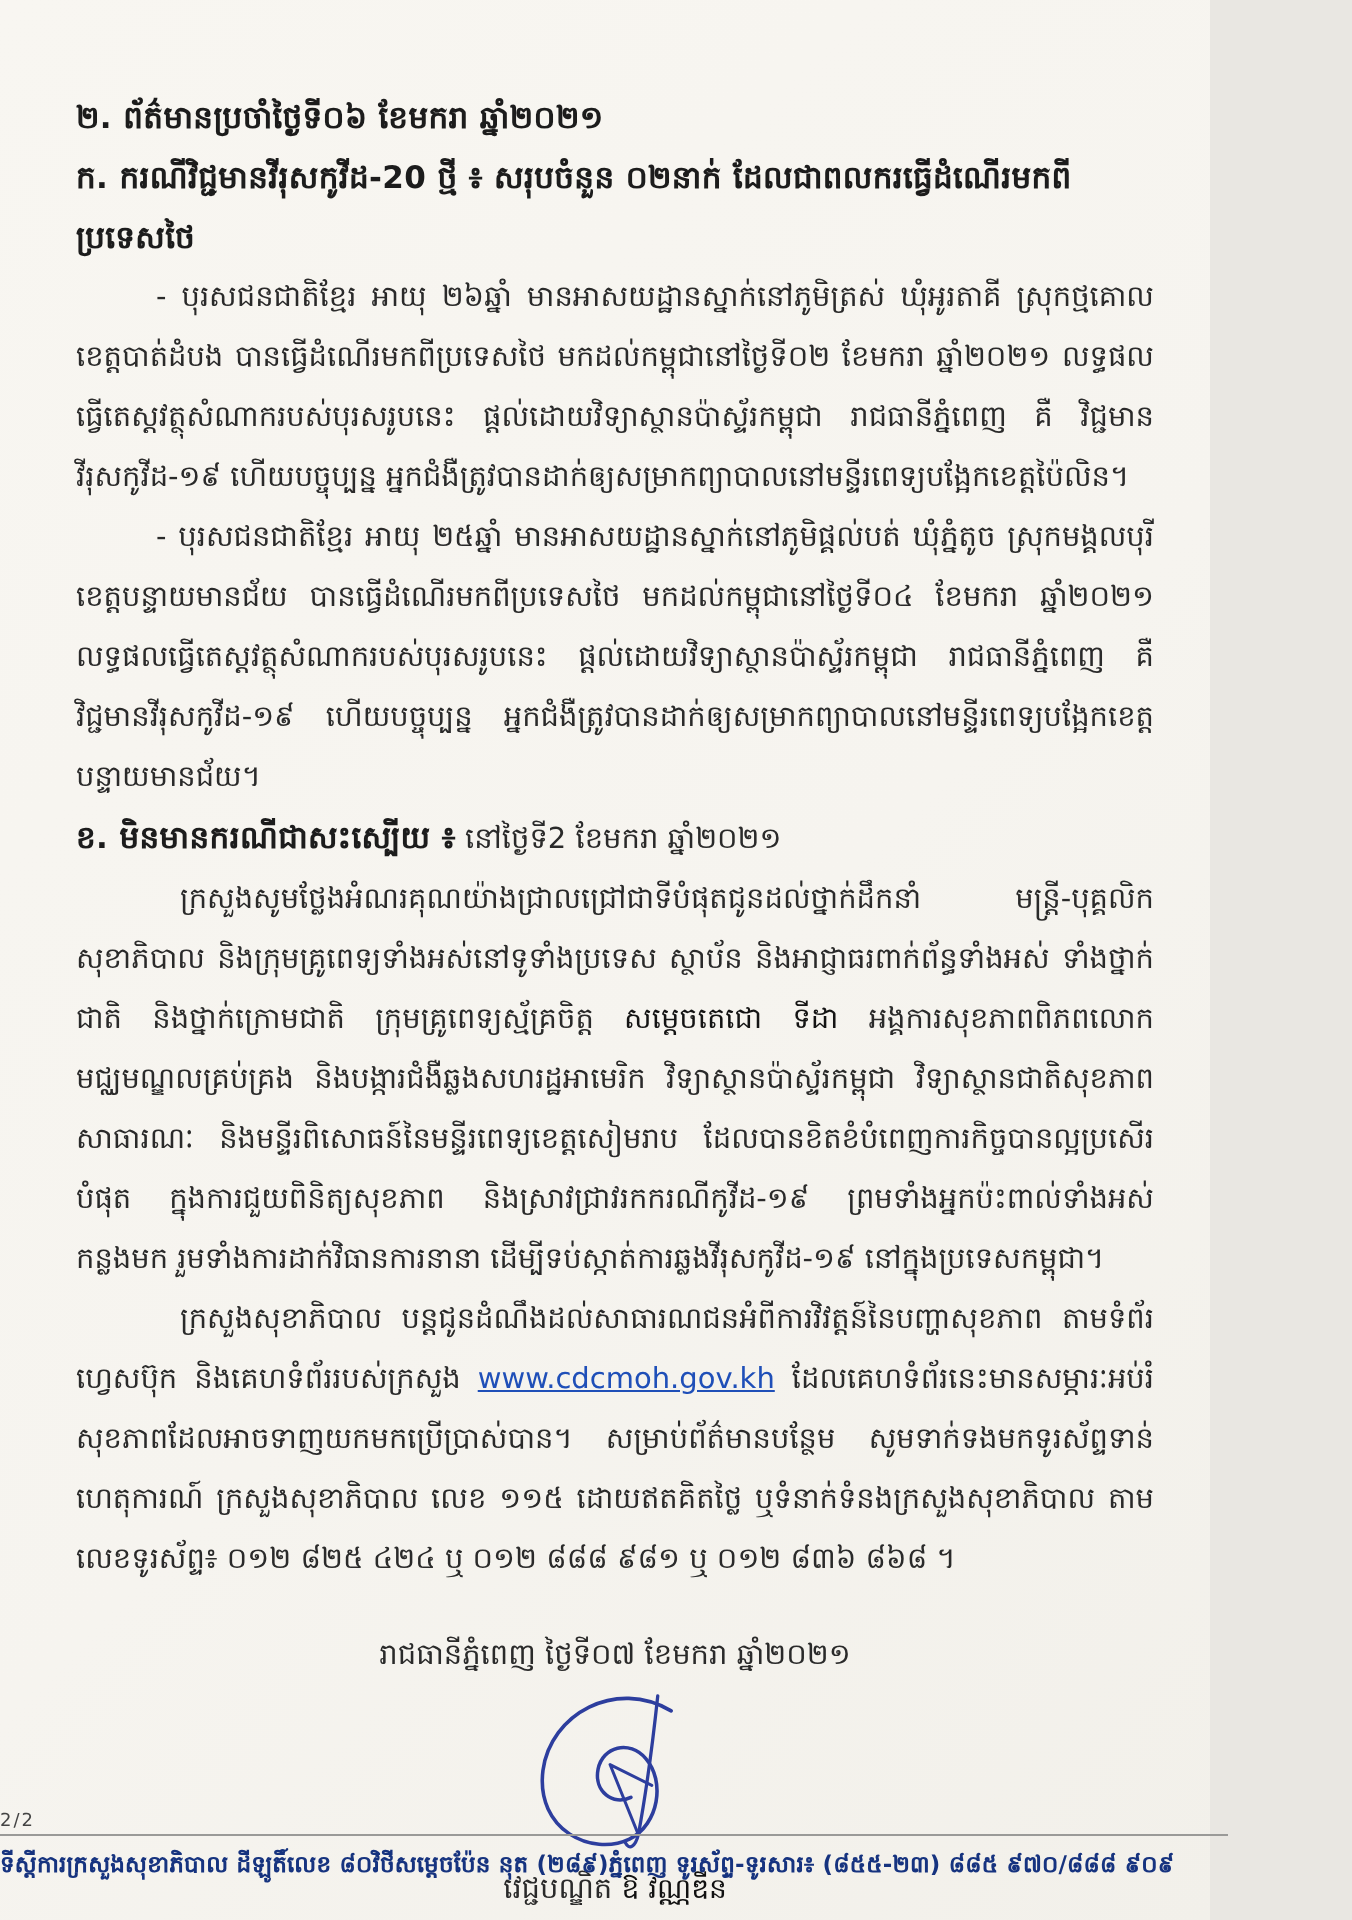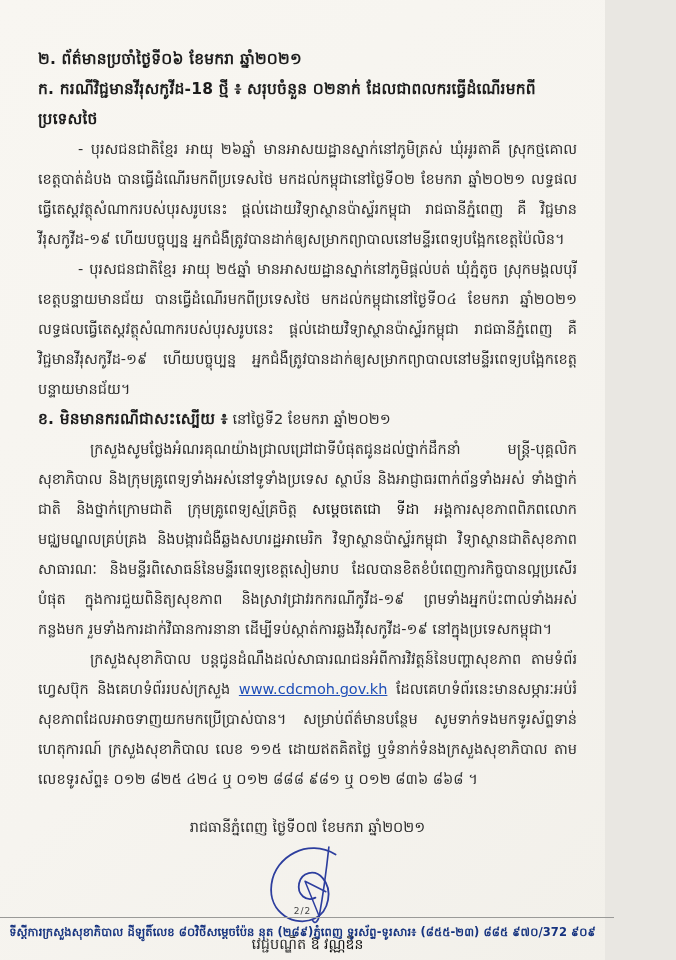--- a/index.html
+++ b/index.html
@@ -69,21 +69,20 @@
   .role-line {
     text-align: center;
     font-size: 14px;
     line-height: 26px;
     color: #2a2a2a;
     margin-top: 4px;
   }
   .footer {
     position: absolute;
     left: 0; right: 0; bottom: 18px;
-    text-align: center;
   }
   .page-num {
     font-size: 9px;
     color: #444;
     letter-spacing: 1px;
     margin-bottom: 1px;
   }
   .footer-rule {
     width: 614px;
     margin: 0 auto;
@@ -100,21 +99,21 @@
   }
 </style>
 </head>
 <body>
 
 <div class="page">
   <div class="content">
 
     <div class="h-line">២. ព័ត៌មានប្រចាំថ្ងៃទី០៦ ខែមករា ឆ្នាំ២០២១</div>
 
-    <div class="h-line">ក. ករណីវិជ្ជមានវីរុសកូវីដ-18 ថ្មី ៖ សរុបចំនួន ០២នាក់ ដែលជាពលករធ្វើដំណើរមកពីប្រទេសថៃ</div>
+    <div class="h-line">ក. ករណីវិជ្ជមានវីរុសកូវីដ-20 ថ្មី ៖ សរុបចំនួន ០២នាក់ ដែលជាពលករធ្វើដំណើរមកពីប្រទេសថៃ</div>
 
     <p class="body-par indent-sm">- បុរសជនជាតិខ្មែរ អាយុ ២៦ឆ្នាំ មានអាសយដ្ឋានស្នាក់នៅភូមិត្រស់ ឃុំអូរតាគី ស្រុកថ្មគោល ខេត្តបាត់ដំបង បានធ្វើដំណើរមកពីប្រទេសថៃ មកដល់កម្ពុជានៅថ្ងៃទី០២ ខែមករា ឆ្នាំ២០២១ លទ្ធផលធ្វើតេស្តវត្ថុសំណាករបស់បុរសរូបនេះ ផ្តល់ដោយវិទ្យាស្ថានប៉ាស្ទ័រកម្ពុជា រាជធានីភ្នំពេញ គឺ វិជ្ជមានវីរុសកូវីដ-១៩ ហើយបច្ចុប្បន្ន អ្នកជំងឺត្រូវបានដាក់ឲ្យសម្រាកព្យាបាលនៅមន្ទីរពេទ្យបង្អែកខេត្តប៉ៃលិន។</p>
 
     <p class="body-par indent-sm">- បុរសជនជាតិខ្មែរ អាយុ ២៥ឆ្នាំ មានអាសយដ្ឋានស្នាក់នៅភូមិផ្គល់បត់ ឃុំភ្នំតូច ស្រុកមង្គលបុរី ខេត្តបន្ទាយមានជ័យ បានធ្វើដំណើរមកពីប្រទេសថៃ មកដល់កម្ពុជានៅថ្ងៃទី០៤ ខែមករា ឆ្នាំ២០២១ លទ្ធផលធ្វើតេស្តវត្ថុសំណាករបស់បុរសរូបនេះ ផ្តល់ដោយវិទ្យាស្ថានប៉ាស្ទ័រកម្ពុជា រាជធានីភ្នំពេញ គឺ វិជ្ជមានវីរុសកូវីដ-១៩ ហើយបច្ចុប្បន្ន អ្នកជំងឺត្រូវបានដាក់ឲ្យសម្រាកព្យាបាលនៅមន្ទីរពេទ្យបង្អែកខេត្តបន្ទាយមានជ័យ។</p>
 
     <div>
       <span class="h-line">ខ. មិនមានករណីជាសះស្បើយ ៖</span><span class="body-par"> នៅថ្ងៃទី2 ខែមករា ឆ្នាំ២០២១</span>
     </div>
 
     <p class="body-par indent-lg">
@@ -139,15 +138,15 @@
 
     <div class="signatory">
       <span>វេជ្ជបណ្ឌិត </span><span class="name">ឱ វណ្ណឌីន</span>
     </div>
 
   </div>
 
   <div class="footer">
     <div class="page-num">2/2</div>
     <hr class="footer-rule">
-    <div class="footer-address">ទីស្តីការក្រសួងសុខាភិបាល ដីឡូតិ៍លេខ ៨០វិថីសម្តេចប៉ែន នុត (២៨៩)ភ្នំពេញ ទូរស័ព្ទ-ទូរសារ៖ (៨៥៥-២៣) ៨៨៥ ៩៧០/372 ៩០៩</div>
+    <div class="footer-address">ទីស្តីការក្រសួងសុខាភិបាល ដីឡូតិ៍លេខ ៨០វិថីសម្តេចប៉ែន នុត (២៨៩)ភ្នំពេញ ទូរស័ព្ទ-ទូរសារ៖ (៨៥៥-២៣) ៨៨៥ ៩៧០/៨៨៨ ៩០៩</div>
   </div>
 </div>
 
 </body></html>

